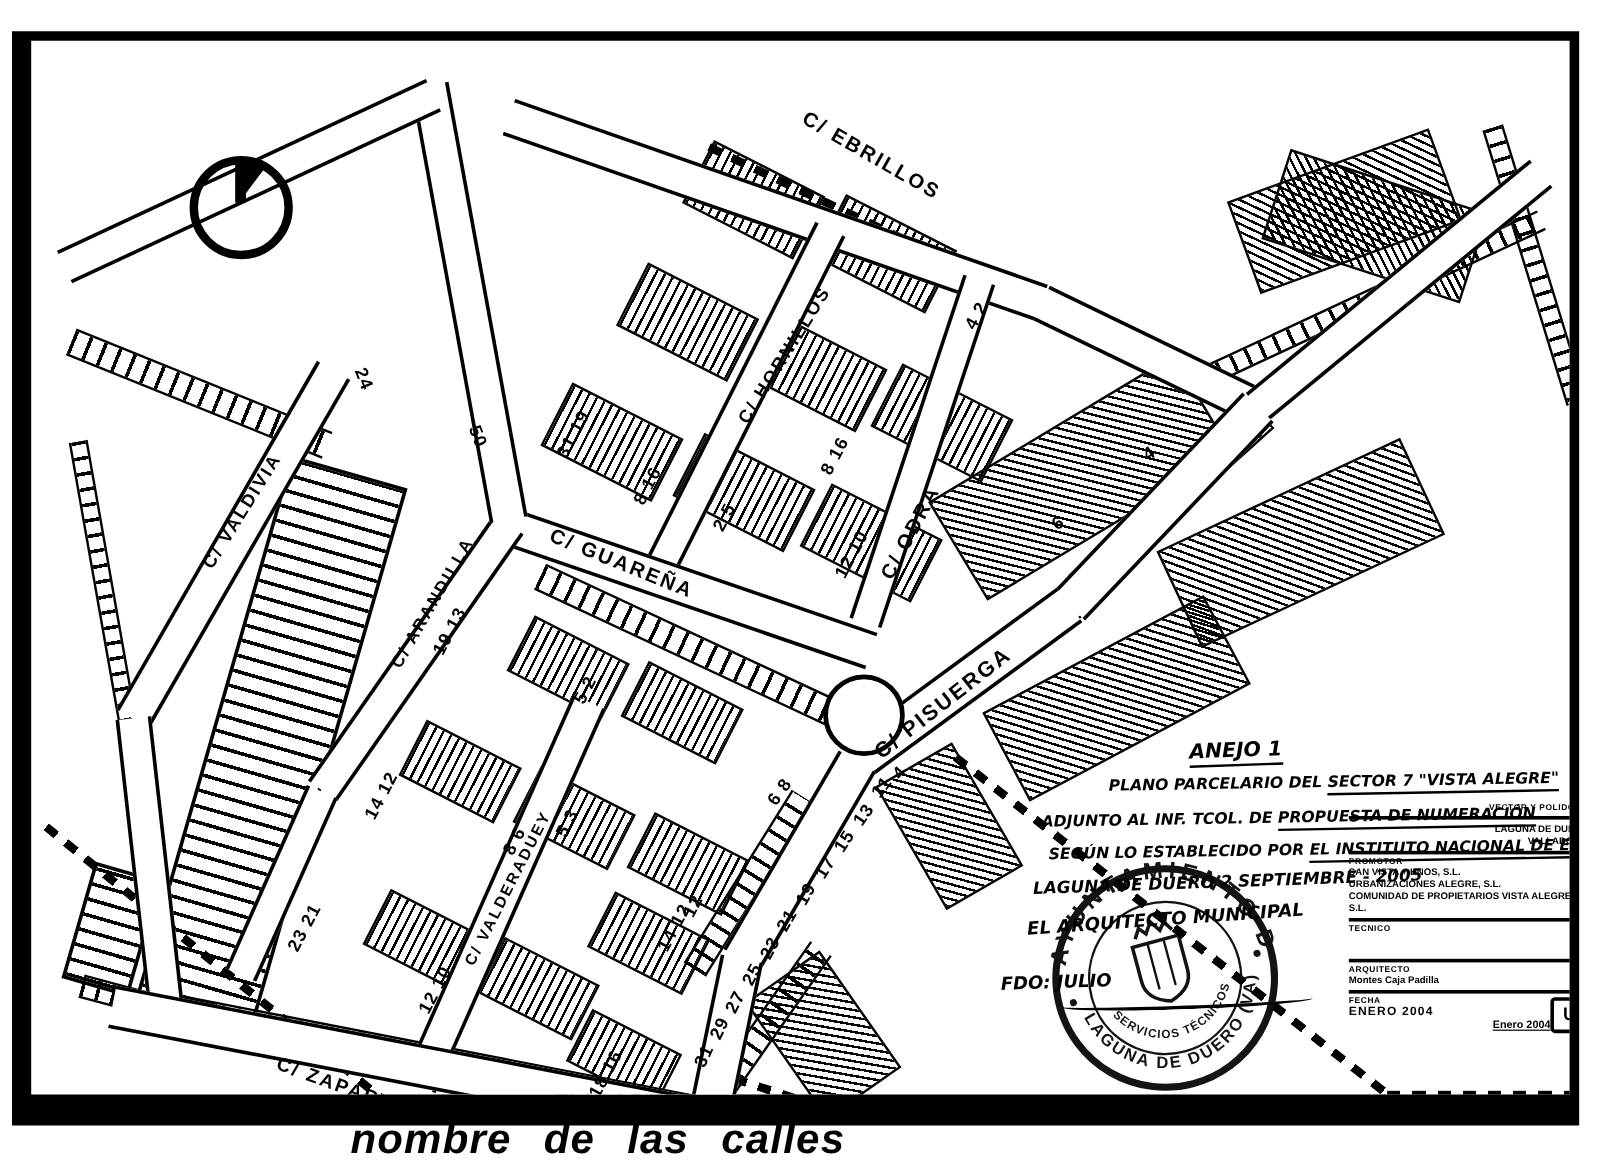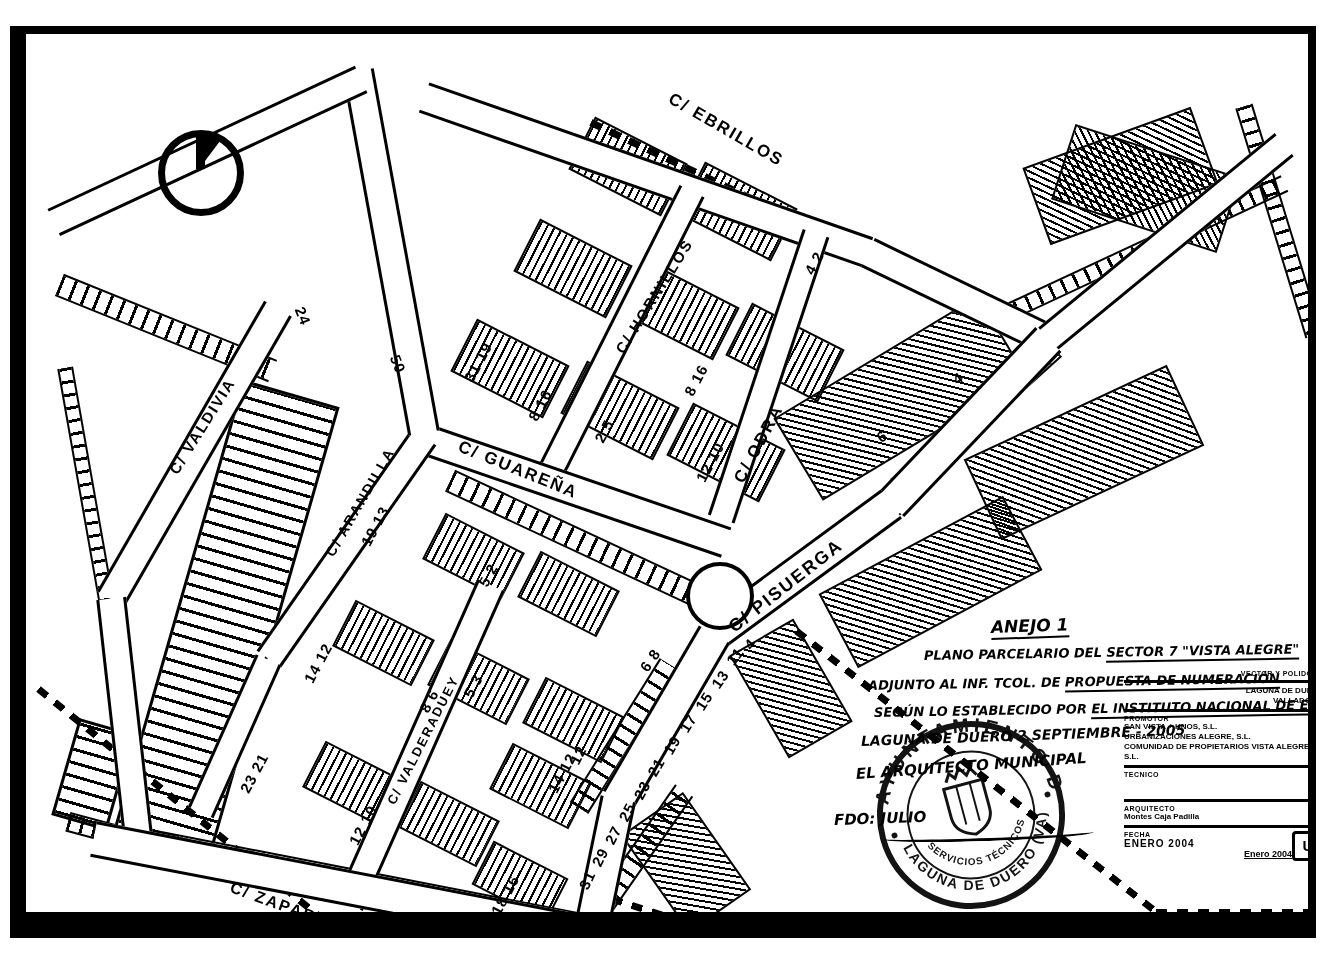--- a/index.html
+++ b/index.html
@@ -224,13 +224,14 @@
       <div class="tiny">ARQUITECTO</div>
       <div class="sm">Montes Caja Padilla</div>
       <div class="hr"></div>
       <div class="ubox">U</div>
       <div class="tiny">FECHA</div>
       <div class="date1">ENERO 2004</div>
       <div class="date2">Enero 2004</div>
     </div>
   </div>
 
+  <div class="caption">nombre de las calles</div>
 </div>
 
 </body></html>

